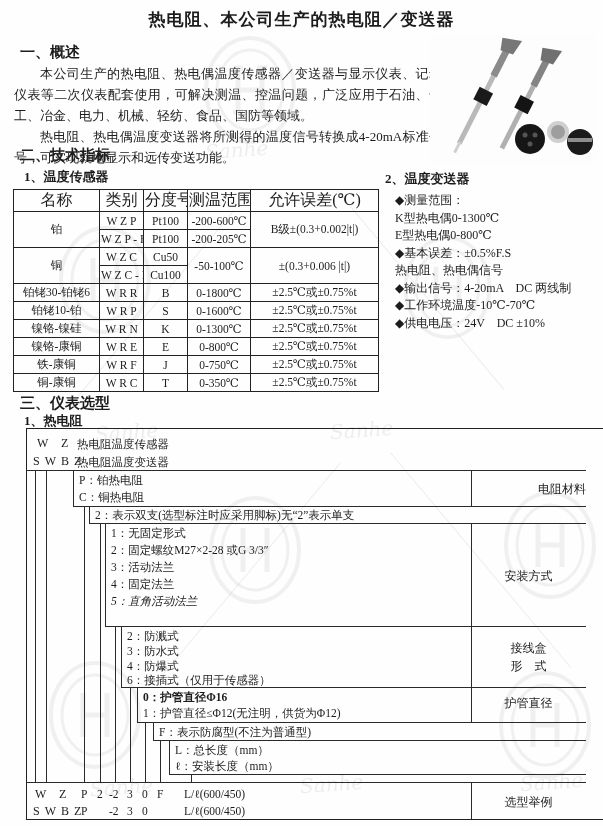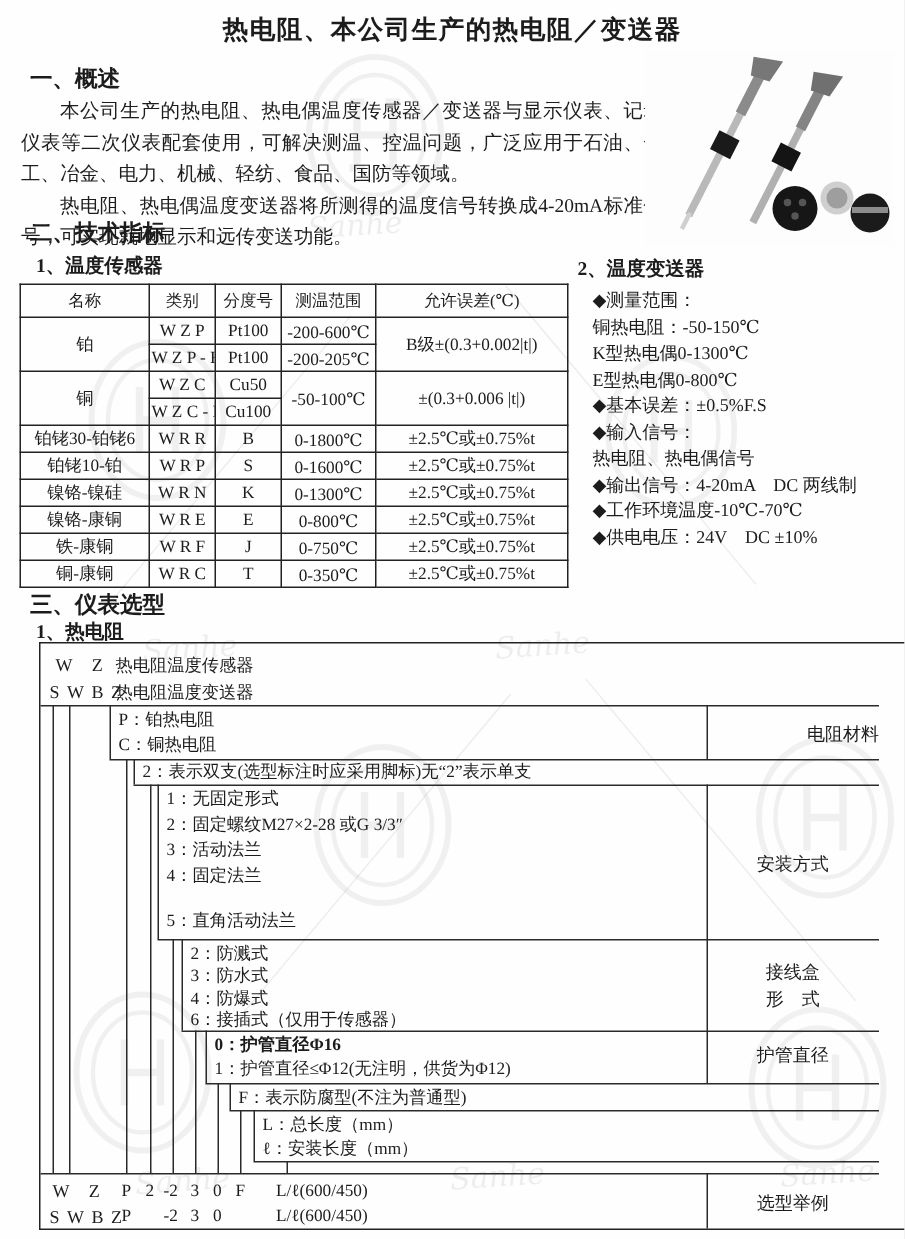--- a/index.html
+++ b/index.html
@@ -13,21 +13,21 @@
   
   .doc-title{left:0;right:0;top:8px;text-align:center;font-size:17px;font-weight:bold;letter-spacing:1px;}
   .h1{font-size:15px;font-weight:bold;}
   .h2{font-size:13px;font-weight:bold;}
   
   .body-text{font-size:13px;line-height:21px;text-align:justify;}
   .body-text p{margin:0;text-indent:2em;}
   
   table.spec{border-collapse:collapse;table-layout:fixed;font-size:11.5px;}
   table.spec td,table.spec th{border:1.4px solid #222;padding:0 1px;text-align:center;font-weight:normal;white-space:nowrap;overflow:hidden;}
-  table.spec th{height:21px;font-size:11px;}
+  table.spec th{height:21px;font-size:16px;}
   table.spec td{height:17px;}
   
   .tx-item{font-size:12px;line-height:17.5px;white-space:nowrap;}
   
   #sel-box{border:1.5px solid #222;}
   .dline{background:#2a2a2a;}
   .dtext{position:absolute;font-size:11.5px;white-space:nowrap;line-height:14px;}
   .dlabel{position:absolute;font-size:12px;white-space:nowrap;}
   .code{letter-spacing:5px;font-size:12px;}
   
@@ -211,25 +211,23 @@
       <td>T</td>
       <td>0-350℃</td>
       <td>±2.5℃或±0.75%t</td>
     </tr>
   </tbody>
     </table>
 
   <div class="abs h2" style="left:385px;top:170px;">2、温度变送器</div>
   <div class="abs" style="left:395px;top:192px;">
     <div class="tx-item">◆测量范围：</div>
-    <div class="tx-item">铜热电阻：-50-150℃</div>
     <div class="tx-item">K型热电偶0-1300℃</div>
     <div class="tx-item">E型热电偶0-800℃</div>
     <div class="tx-item">◆基本误差：±0.5%F.S</div>
-    <div class="tx-item">◆输入信号：</div>
     <div class="tx-item">热电阻、热电偶信号</div>
     <div class="tx-item">◆输出信号：4-20mA　DC 两线制</div>
     <div class="tx-item">◆工作环境温度-10℃-70℃</div>
     <div class="tx-item">◆供电电压：24V　DC ±10%</div>
   </div>
 
   <div class="abs h1" style="left:20px;top:394px;">三、仪表选型</div>
   <div class="abs h2" style="left:24px;top:412px;">1、热电阻</div>
 
   <div id="sel-box" class="abs" style="left:26px;top:428px;width:559px;height:390px;padding-left:24px;">
@@ -274,21 +272,21 @@
     <span class="dtext" style="left:52px;top:44px;">P：铂热电阻</span>
     <span class="dtext" style="left:52px;top:61px;">C：铜热电阻</span>
     <span class="dlabel" style="left:444px;top:52px;width:115px;text-align:right;">电阻材料</span>
 
     <span class="dtext" style="left:68px;top:79px;">2：表示双支(选型标注时应采用脚标)无“2”表示单支</span>
 
     <span class="dtext" style="left:84px;top:97px;">1：无固定形式</span>
     <span class="dtext" style="left:84px;top:114px;">2：固定螺纹M27×2-28 或G 3/3″</span>
     <span class="dtext" style="left:84px;top:131px;">3：活动法兰</span>
     <span class="dtext" style="left:84px;top:148px;">4：固定法兰</span>
-    <span class="dtext" style="left:84px;top:178px;">5：直角活动法兰</span>
+    <span class="dtext" style="left:84px;top:165px;font-style:italic;">5：直角活动法兰</span>
     <span class="dlabel" style="left:444px;top:139px;width:115px;text-align:center;">安装方式</span>
 
     <span class="dtext" style="left:100px;top:200px;">2：防溅式</span>
     <span class="dtext" style="left:100px;top:215px;">3：防水式</span>
     <span class="dtext" style="left:100px;top:230px;">4：防爆式</span>
     <span class="dtext" style="left:100px;top:244px;">6：接插式（仅用于传感器）</span>
     <span class="dlabel" style="left:444px;top:211px;width:115px;text-align:center;">接线盒</span>
     <span class="dlabel" style="left:444px;top:229px;width:115px;text-align:center;">形　式</span>
 
     <span class="dtext" style="left:116px;top:261px;font-weight:bold;">0：护管直径Φ16</span>

